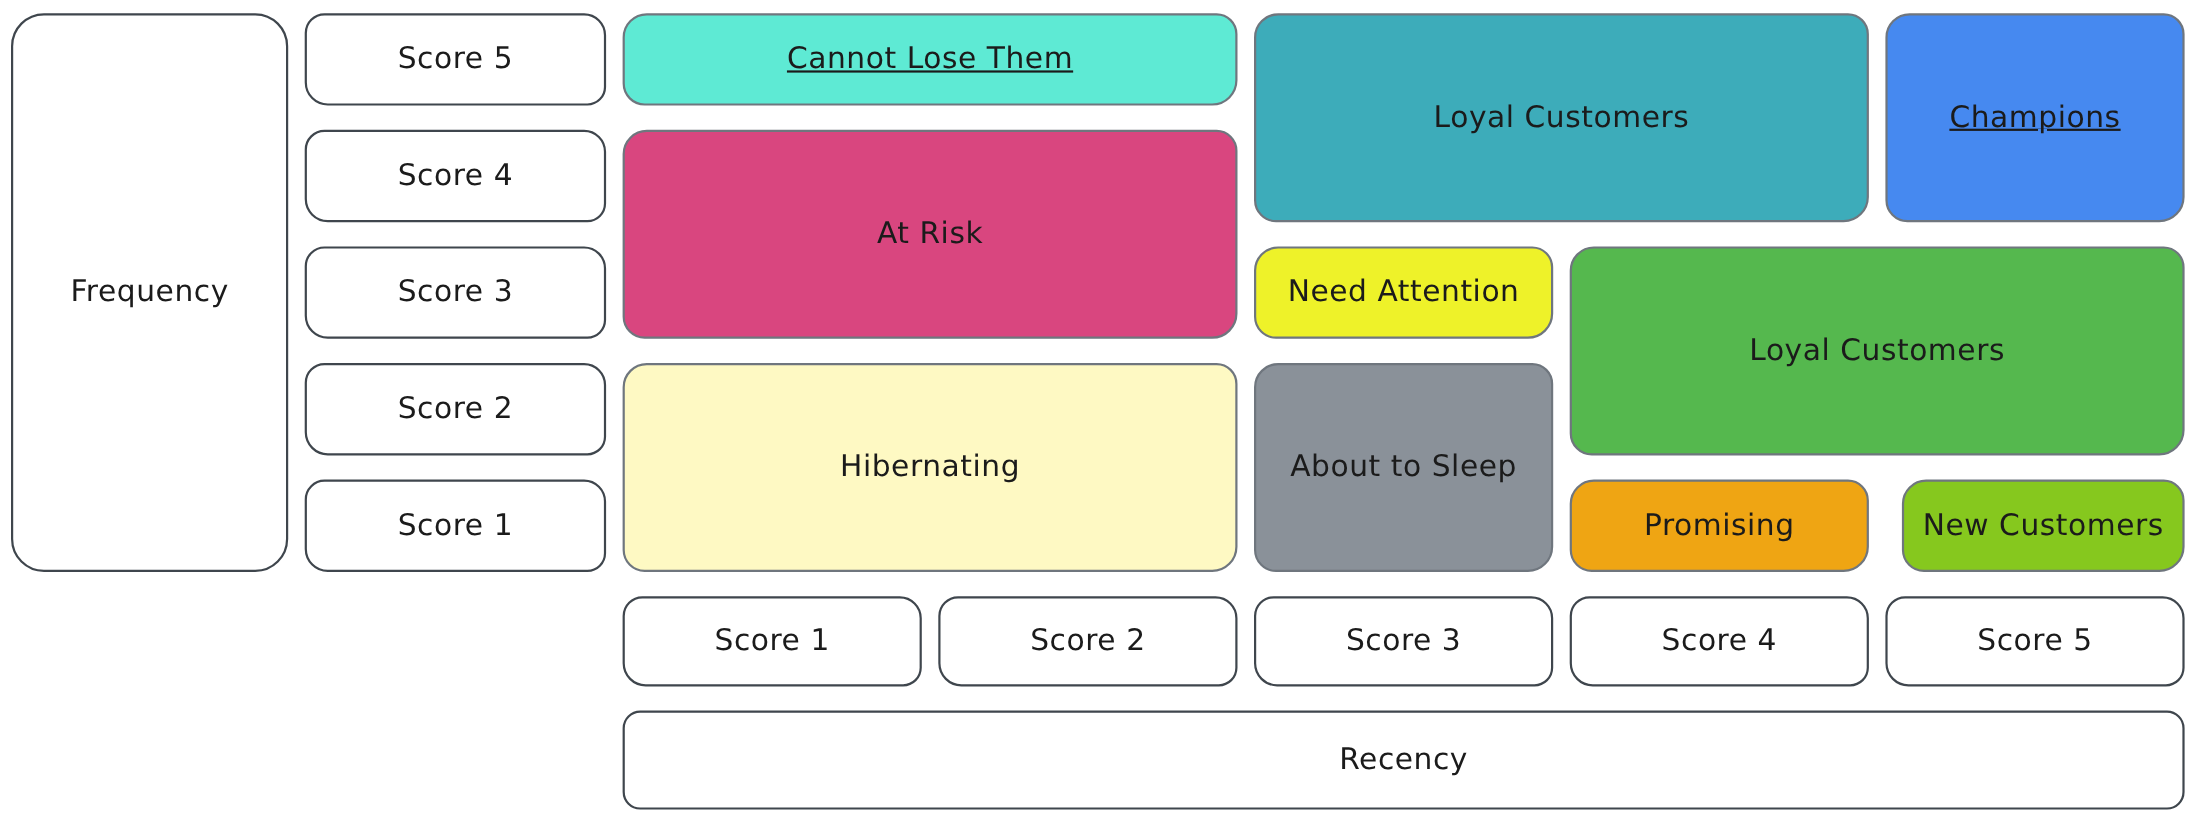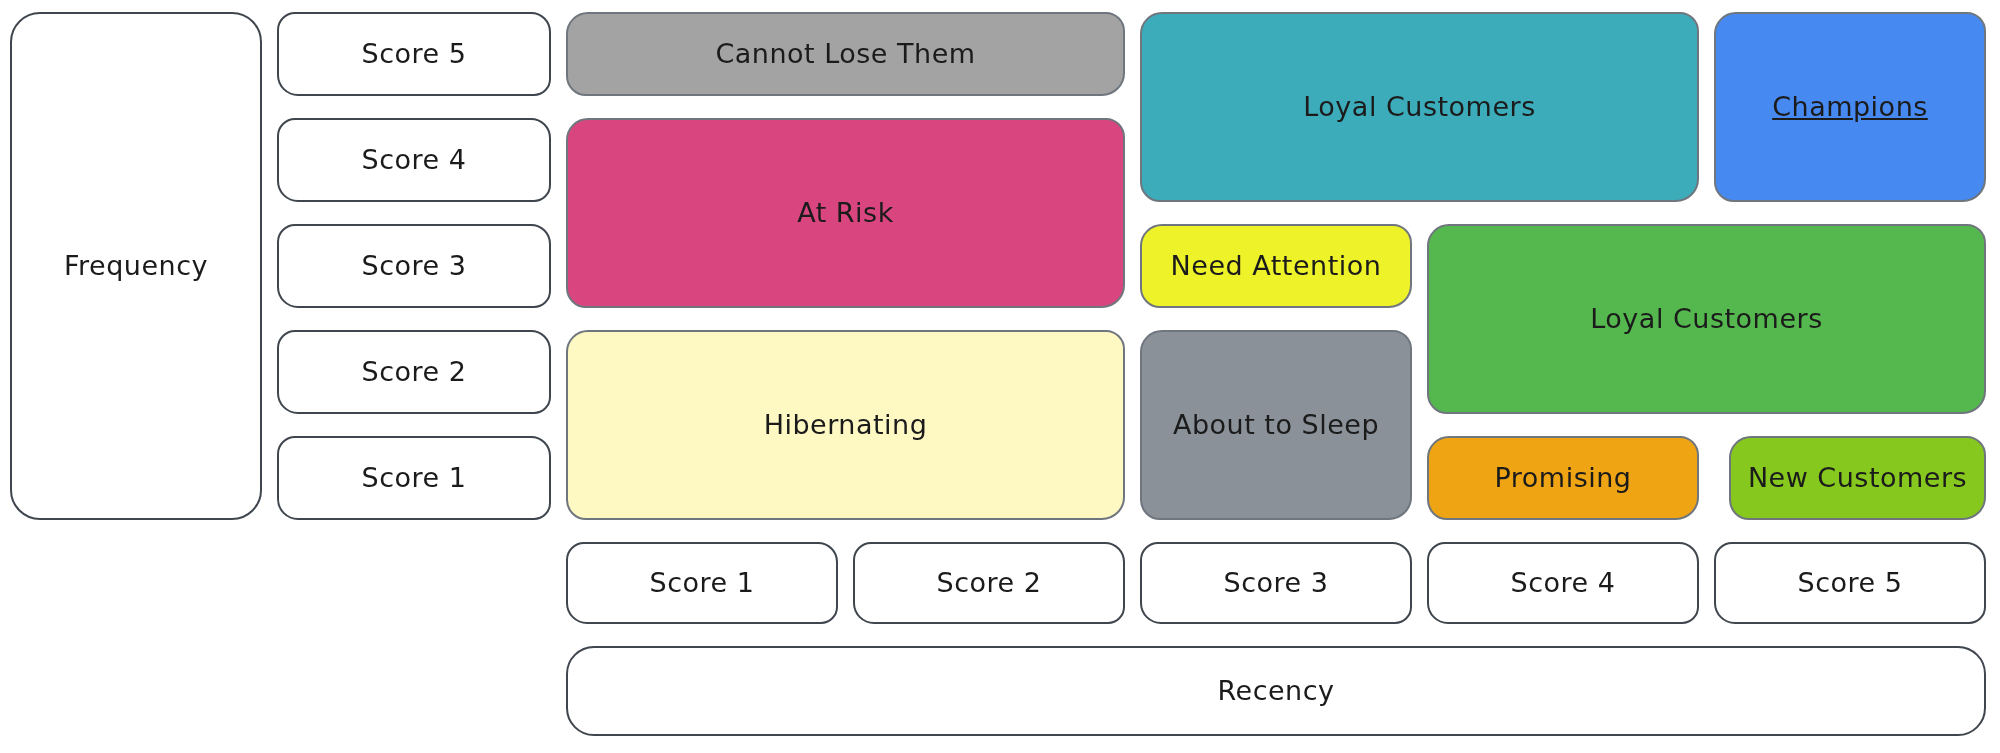--- a/index.html
+++ b/index.html
@@ -56,36 +56,36 @@
   .seg-need        { grid-column: 5;     grid-row: 3; }
   .seg-loyal-right { grid-column: 6 / 8; grid-row: 3 / 5; }
   .seg-sleep       { grid-column: 5;     grid-row: 4 / 6; }
   .seg-promising   { grid-column: 6;     grid-row: 5; }
   .seg-new         { grid-column: 7;     grid-row: 5; }
   .rscore-1        { grid-column: 3;     grid-row: 6; }
   .rscore-2        { grid-column: 4;     grid-row: 6; }
   .rscore-3        { grid-column: 5;     grid-row: 6; }
   .rscore-4        { grid-column: 6;     grid-row: 6; }
   .rscore-5        { grid-column: 7;     grid-row: 6; }
-  .recency-label   { grid-column: 3 / 8; grid-row: 7; border-radius: 28px; }
+  .recency-label   { grid-column: 3 / 8; grid-row: 7; border-radius: 16px; }
 </style>
 </head>
 <body>
 
 <div class="canvas">
 
   <div class="box white-box freq-label">Frequency</div>
 
   <div class="box white-box fscore-5">Score 5</div>
   <div class="box white-box fscore-4">Score 4</div>
   <div class="box white-box fscore-3">Score 3</div>
   <div class="box white-box fscore-2">Score 2</div>
   <div class="box white-box fscore-1">Score 1</div>
 
-  <div class="box colored-box seg-cannot" style="background-color: #a3a3a3;">Cannot Lose Them</div>
+  <div class="box colored-box seg-cannot" style="background-color: #5eead4; text-decoration: underline;">Cannot Lose Them</div>
   <div class="box colored-box seg-atrisk" style="background-color: rgb(217, 70, 127);">At Risk</div>
   <div class="box colored-box seg-hibernating" style="background-color: #fef9c3;">Hibernating</div>
   <div class="box colored-box seg-loyal-top" style="background-color: rgb(61, 172, 186);">Loyal Customers</div>
   <div class="box colored-box seg-champions" style="background-color: rgb(70, 137, 240); text-decoration: underline;">Champions</div>
   <div class="box colored-box seg-need" style="background-color: rgb(238, 242, 41);">Need Attention</div>
   <div class="box colored-box seg-loyal-right" style="background-color: rgb(85, 184, 78);">Loyal Customers</div>
   <div class="box colored-box seg-promising" style="background-color: rgb(239, 165, 19);">Promising</div>
   <div class="box colored-box seg-sleep" style="background-color: rgb(138, 145, 153);">About to Sleep</div>
   <div class="box colored-box seg-new" style="background-color: rgb(134, 200, 30); margin-left: 15px;">New Customers</div>
 

